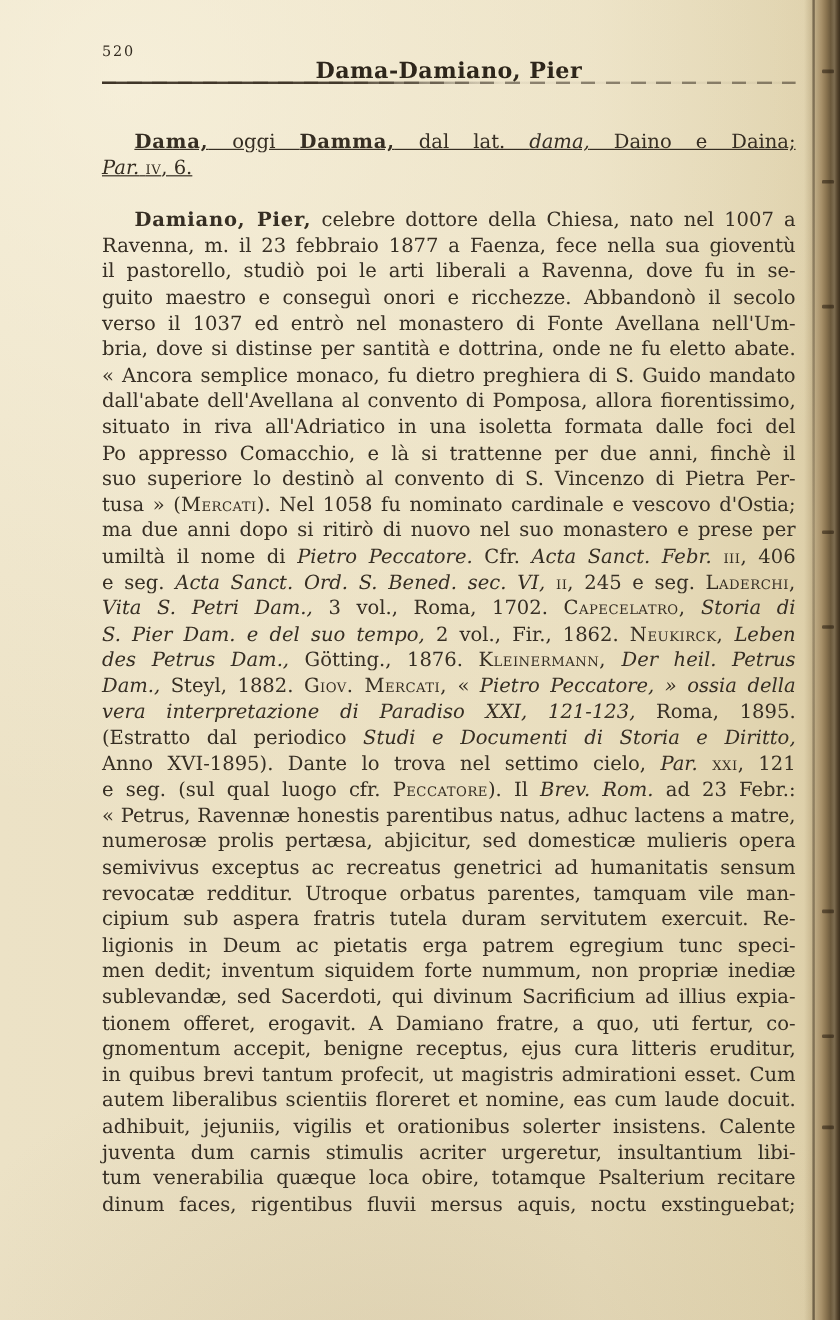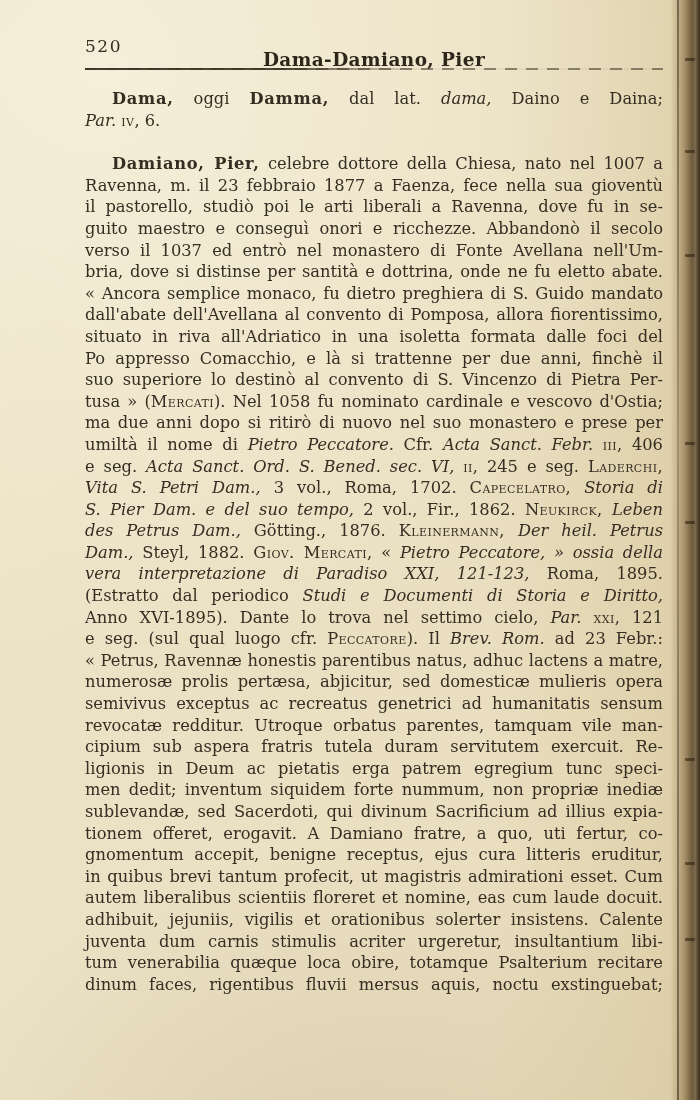--- a/index.html
+++ b/index.html
@@ -35,37 +35,37 @@
     background:linear-gradient(180deg,rgba(58,46,30,.55),rgba(58,46,30,.25) 40%,rgba(58,46,30,.6));
   }
   .edge .tick{
     position:absolute;right:5px;width:10px;height:3px;border-radius:1px;
     background:rgba(38,28,15,.55);
   }
   
   .content{position:absolute;left:85px;top:34px;width:578px;}
   .header{position:relative;height:26px;}
   .page-num{
-    position:absolute;left:0;top:2px;font-size:17px;letter-spacing:1.5px;color:#342c21;
+    position:absolute;left:0;top:2px;font-size:12px;letter-spacing:1.5px;color:#342c21;
   }
   .running-title{
     position:absolute;left:0;right:0;top:15px;text-align:center;
     font-weight:700;font-size:18.5px;letter-spacing:.4px;color:#2e261b;
   }
   .rule{
     margin-top:8px;height:3px;
     background-image:
       linear-gradient(90deg, rgba(56,46,33,.92) 0%, rgba(56,46,33,.88) 35%, rgba(56,46,33,0) 58%),
       repeating-linear-gradient(90deg, rgba(56,46,33,.55) 0 12px, rgba(56,46,33,.05) 12px 21px);
     background-size:100% 2px,100% 2px;
     background-repeat:no-repeat;
     background-position:0 0,0 0;
   }
   .entry{font-size:16.3px;line-height:21.6px;color:#362e23;}
-  .entry[data-entry="0"]{margin-top:17px;}
+  .entry[data-entry="0"]{margin-top:36px;text-decoration:underline;}
   .entry[data-entry="1"]{margin-top:22px;}
   .line{
     text-align:justify;
     text-align-last:justify;
     white-space:nowrap;
     height:21.6px;
   }
   .line.indent{padding-left:27px;}
   .line.no-just{text-align-last:left;}
   .seg-b{font-weight:700;letter-spacing:.7px;}

